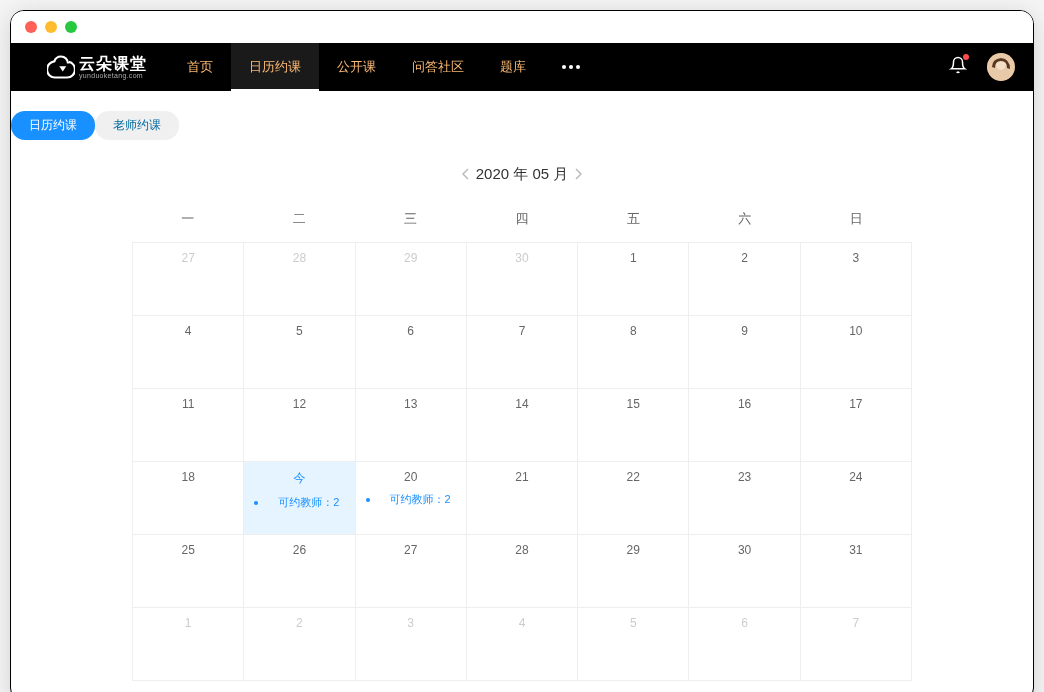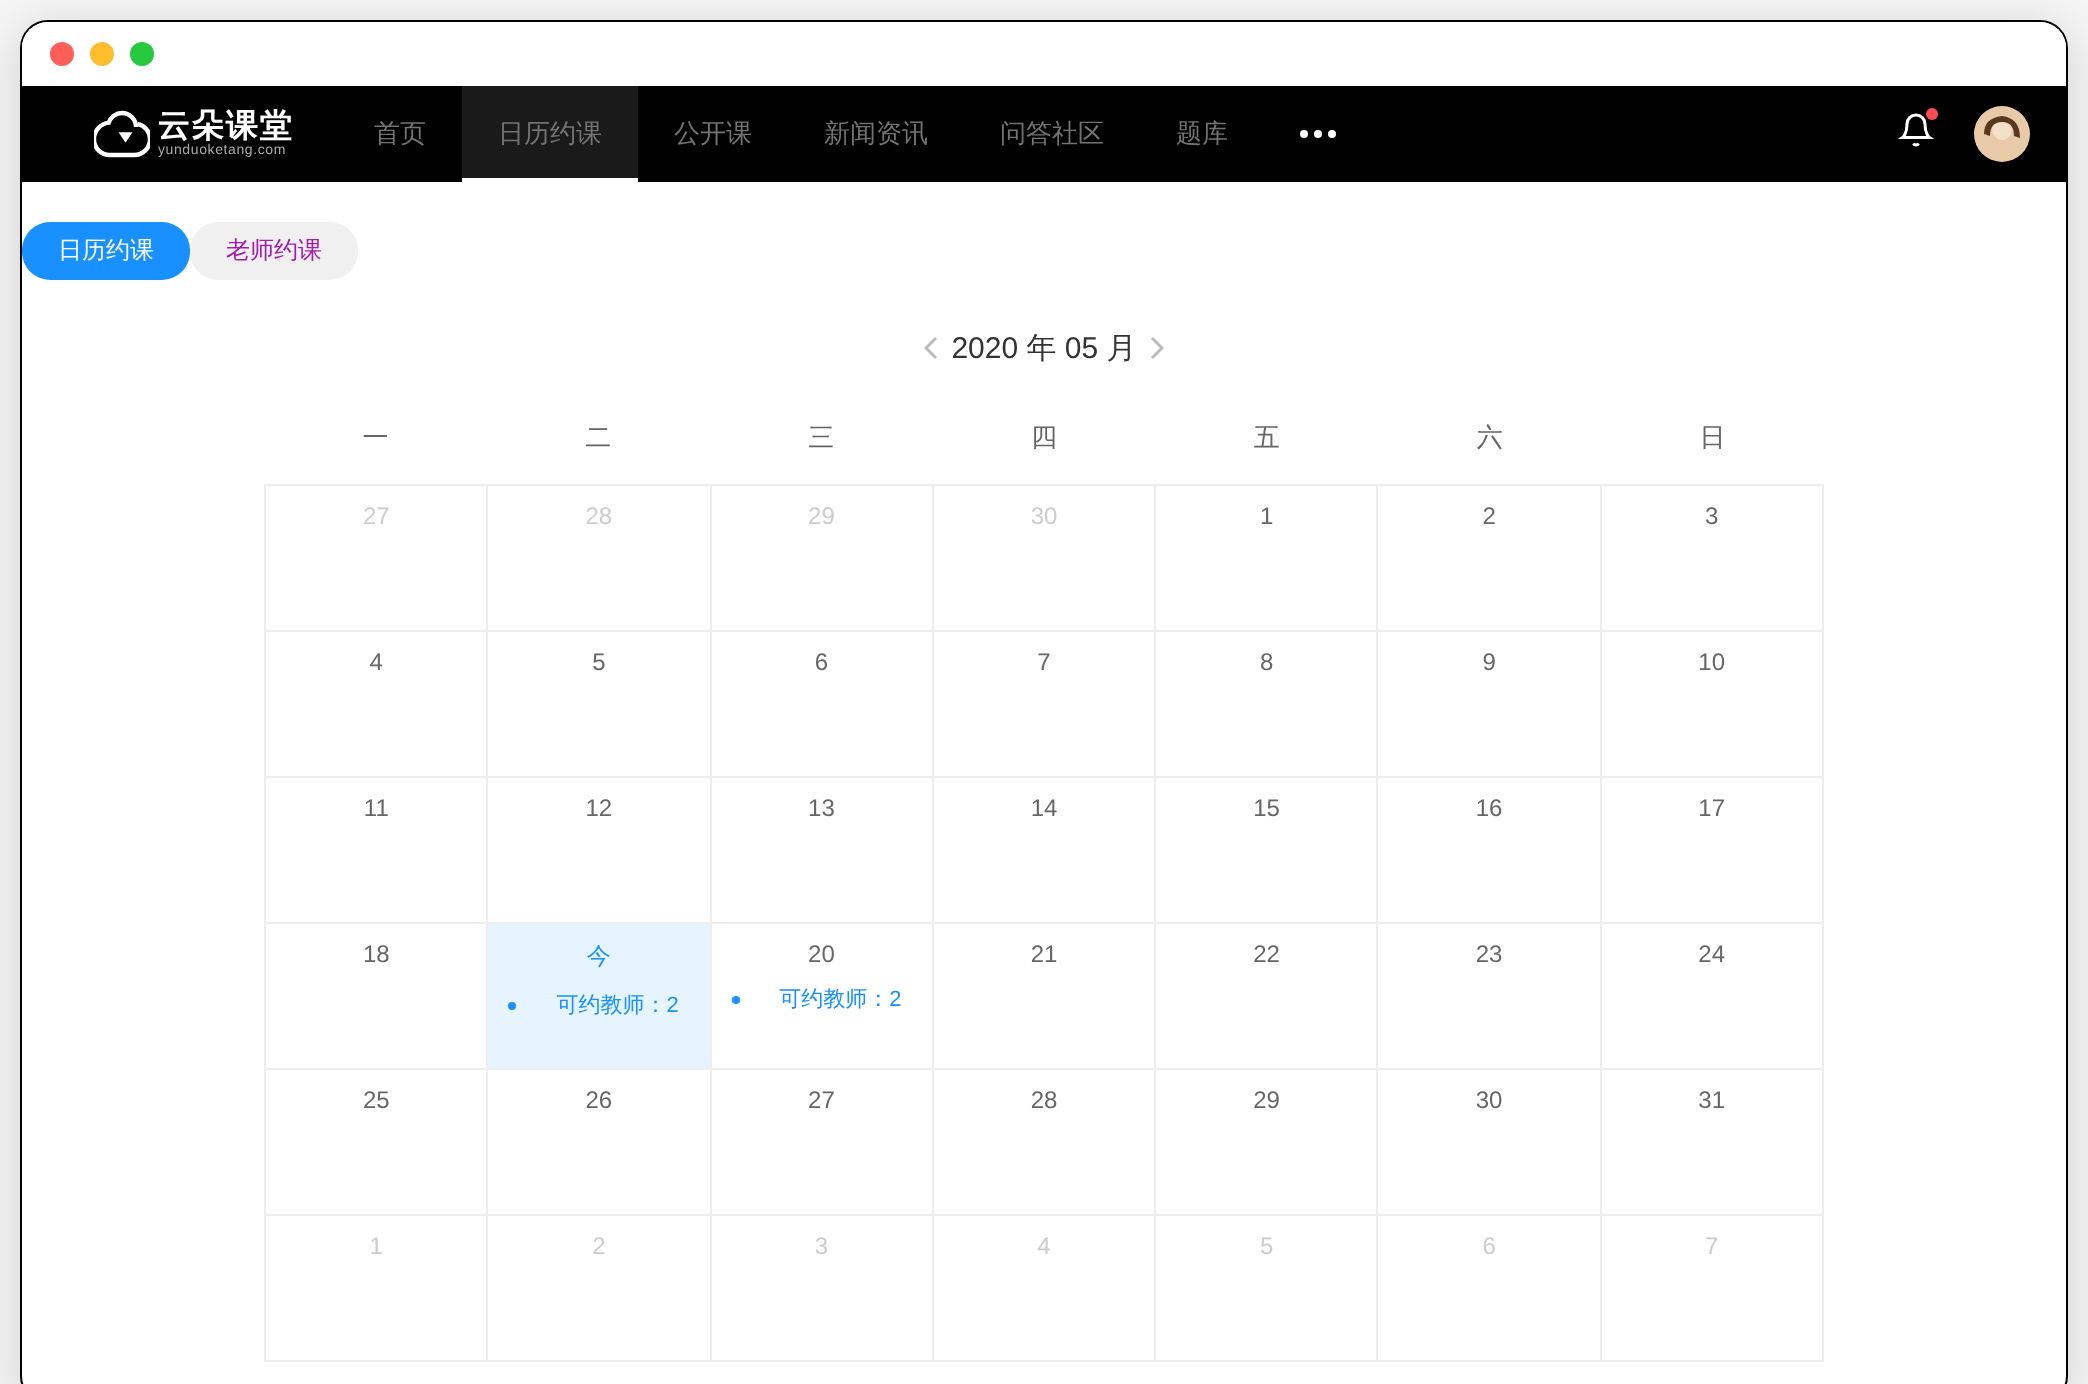--- a/index.html
+++ b/index.html
@@ -75,21 +75,21 @@
     }
     .nav {
       display: flex;
       height: 100%;
     }
     .nav-item {
       padding: 0 18px;
       display: flex;
       align-items: center;
       font-size: 13px;
-      color: #737373;
+      color: #fdba74;
       cursor: pointer;
       height: 100%;
       position: relative;
     }
     .nav-item.active {
       background: #1a1a1a;
     }
     .nav-item.active::after {
       content: "";
       position: absolute;
@@ -160,21 +160,21 @@
       font-size: 12px;
       border-radius: 14px;
       cursor: pointer;
     }
     .tab.active {
       background: #1890ff;
       color: #fff;
     }
     .tab.inactive {
       background: #f0f0f0;
-      color: #a21caf;
+      color: #0369a1;
     }
     .month-nav {
       display: flex;
       justify-content: center;
       align-items: center;
       margin-bottom: 18px;
     }
     .month-arrow {
       width: 20px;
       height: 20px;
@@ -266,21 +266,20 @@
       </svg>
       <div class="logo-text">
         <span class="logo-main">云朵课堂</span>
         <span class="logo-sub">yunduoketang.com</span>
       </div>
     </div>
     <div class="nav" id="nav">
         <div class="nav-item">首页</div>
         <div class="nav-item active">日历约课</div>
         <div class="nav-item">公开课</div>
-        <div class="nav-item">新闻资讯</div>
         <div class="nav-item">问答社区</div>
         <div class="nav-item">题库</div>
       </div>
     <div class="nav-more">
       <span class="dot"></span>
       <span class="dot"></span>
       <span class="dot"></span>
     </div>
     <div class="header-spacer"></div>
     <div class="bell">

